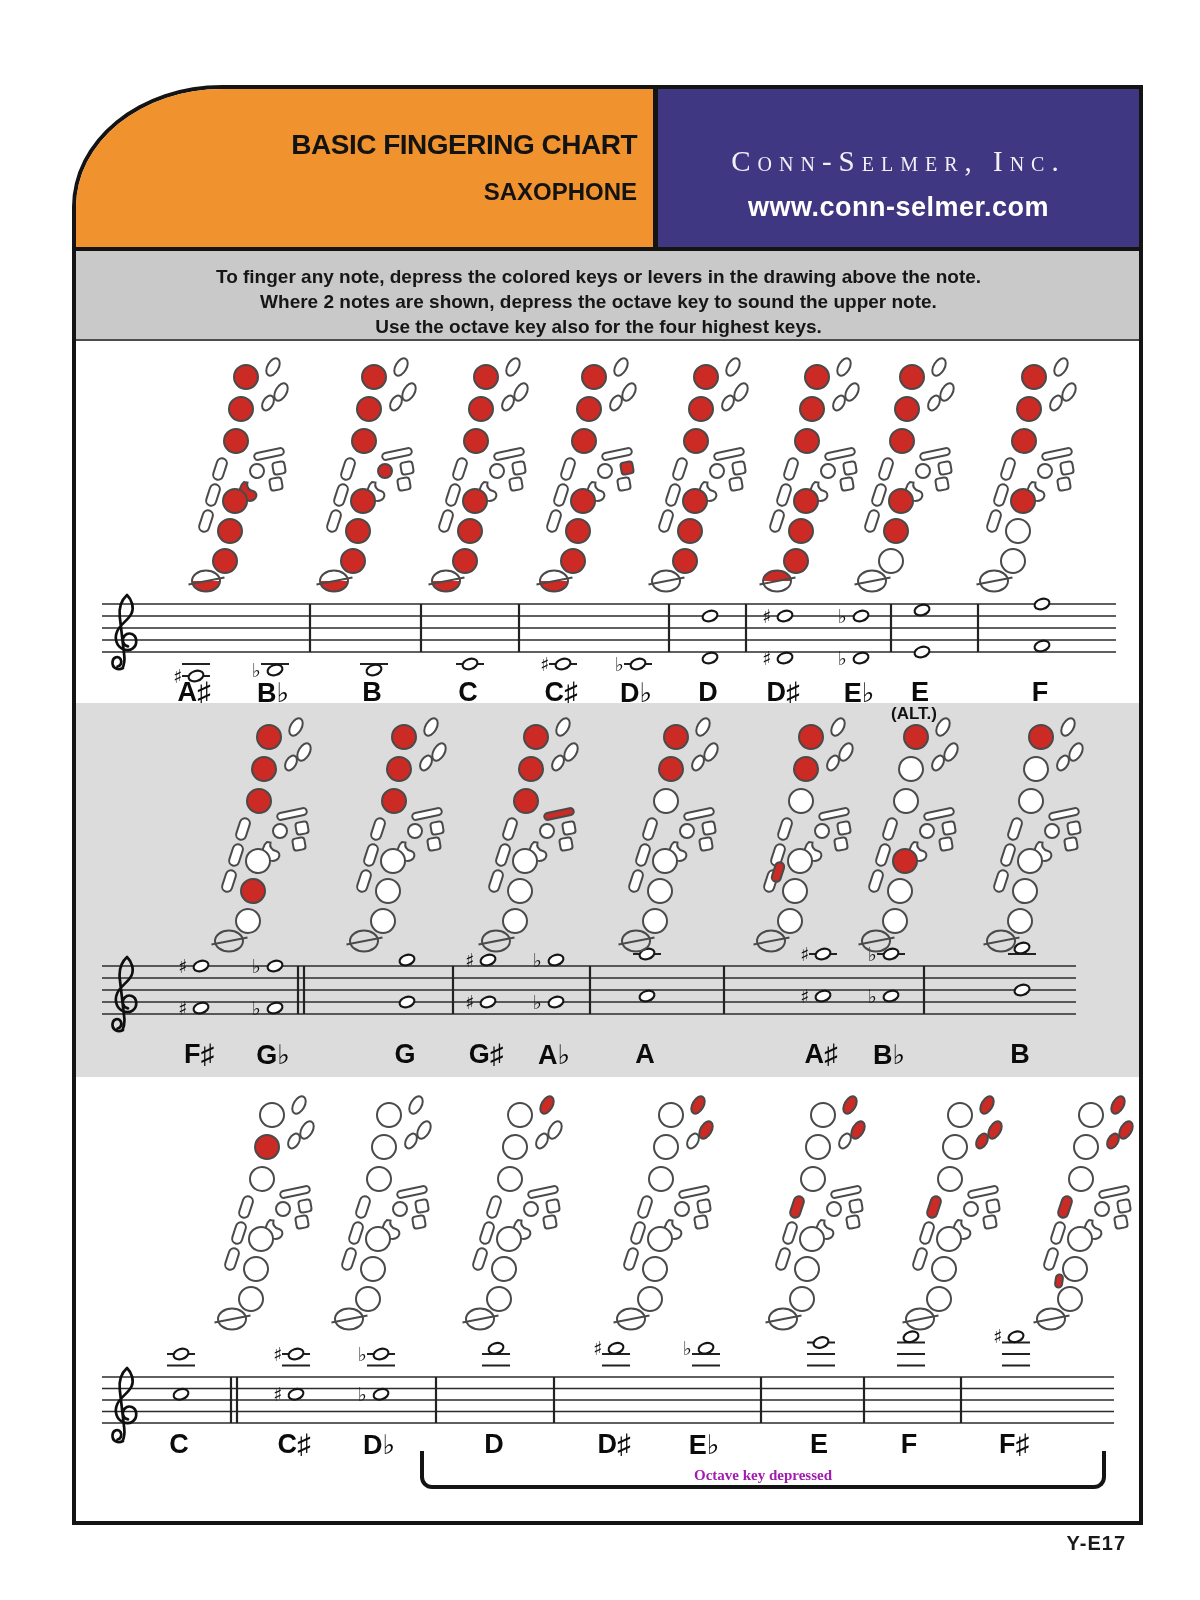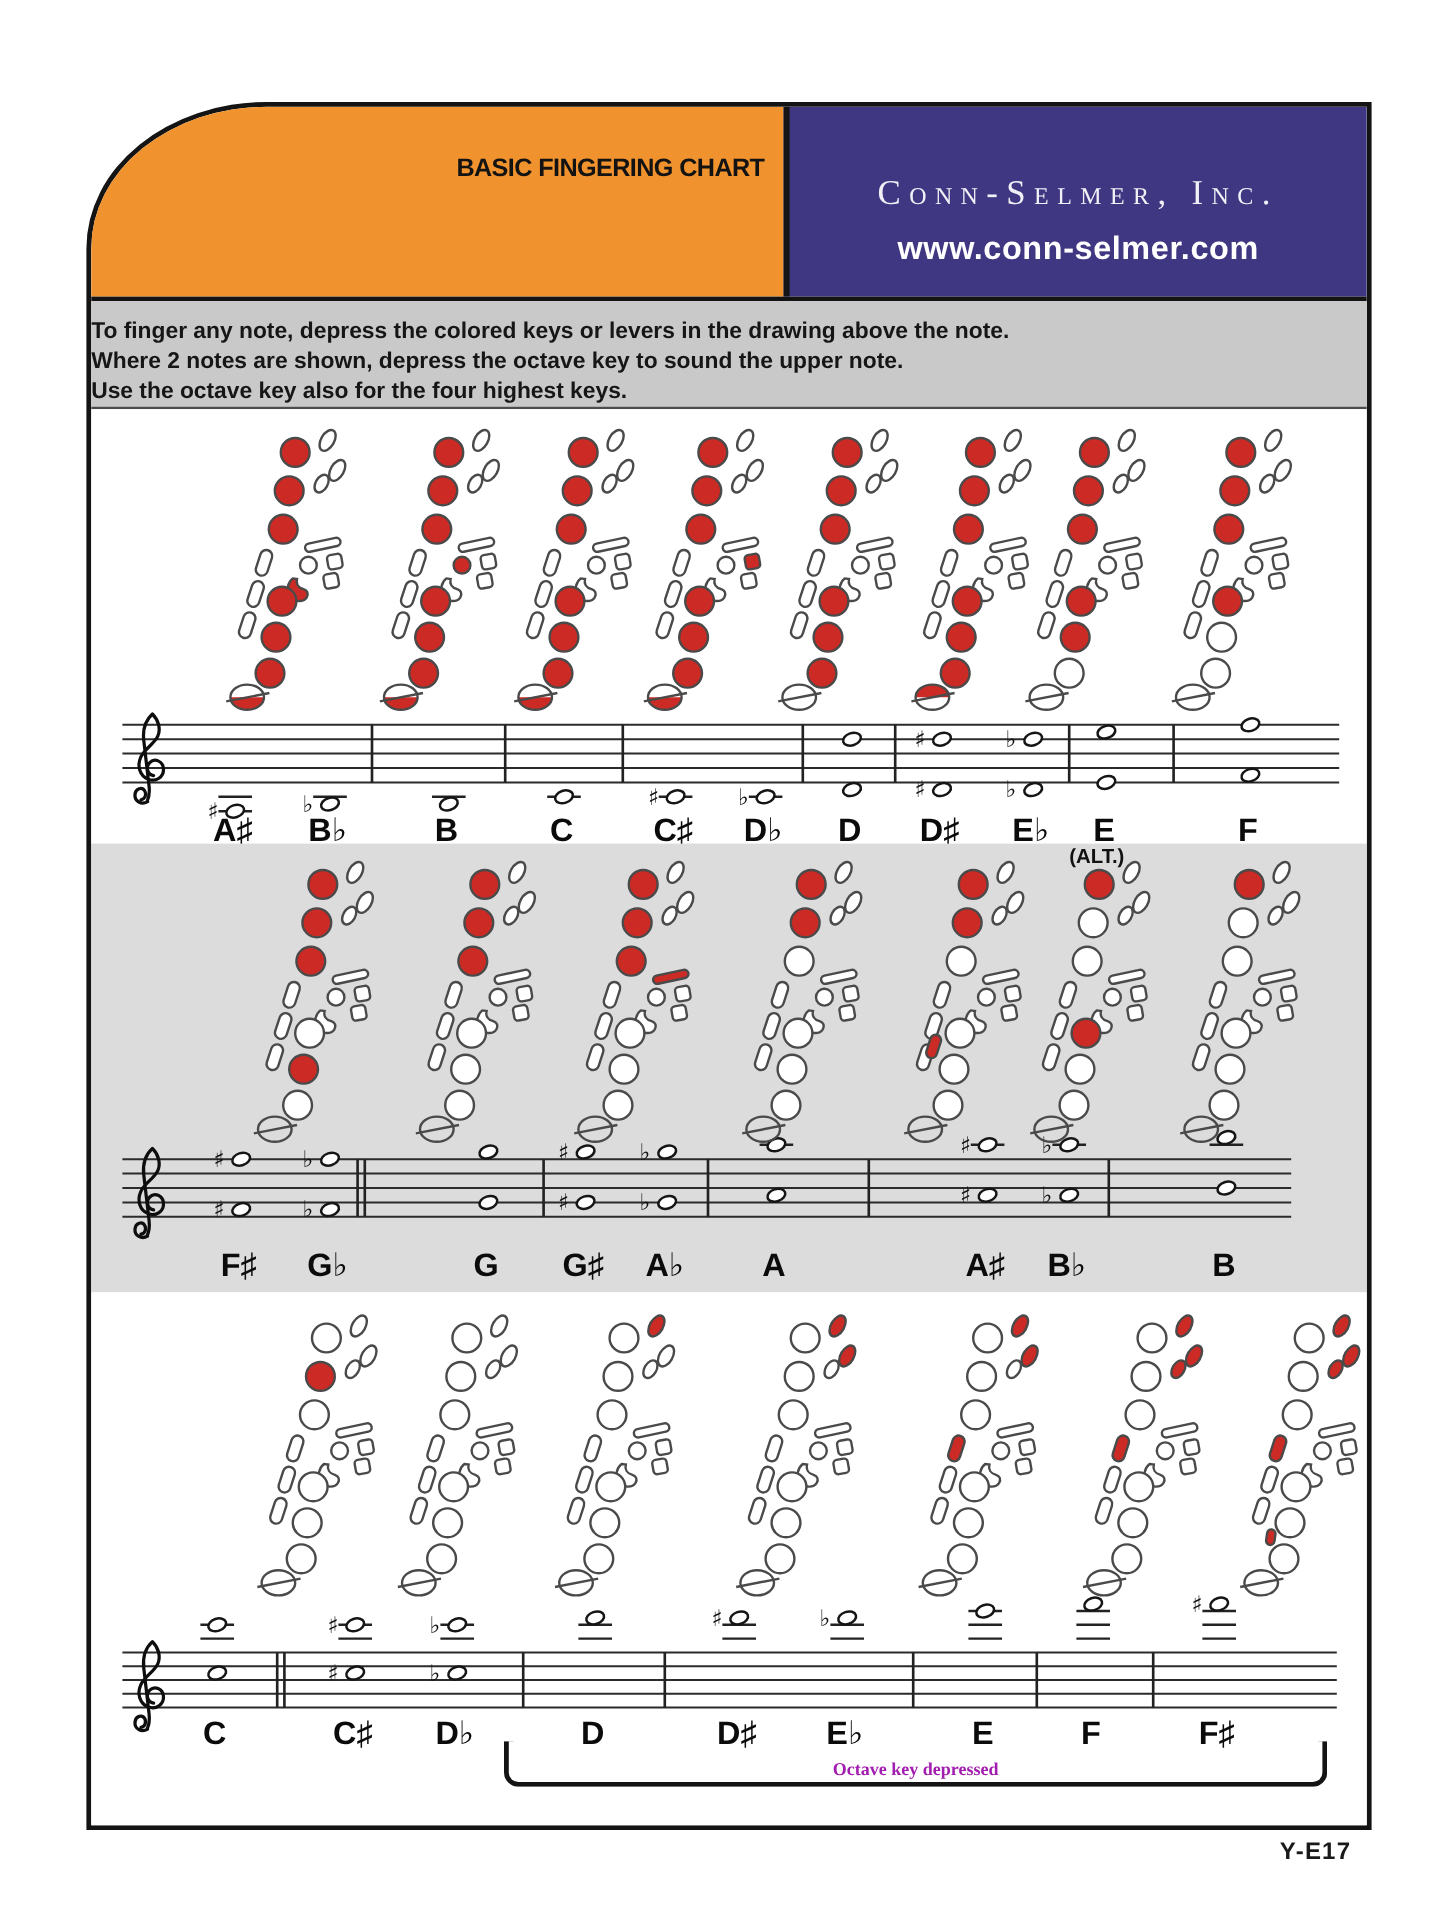--- a/index.html
+++ b/index.html
@@ -3,28 +3,28 @@
 <meta charset="utf-8">
 <style>
   html,body{margin:0;padding:0;background:#fff;width:1200px;height:1600px;
     font-family:"Liberation Sans","DejaVu Sans",sans-serif;}
   .page{position:relative;width:1200px;height:1600px;overflow:hidden;background:#fff;}
   .chart{position:absolute;left:72px;top:85px;width:1063px;height:1432px;
     border:4px solid #141414;border-top-left-radius:150px 122px;overflow:hidden;background:#fff;}
   .header{display:flex;height:158px;border-bottom:4px solid #141414;}
   .header-orange{width:577px;background:var(--orange);box-sizing:border-box;
     text-align:right;padding-right:16px;}
-  .h-title{margin-top:40px;font-size:21px;font-weight:bold;letter-spacing:-0.5px;color:#131313;}
+  .h-title{margin-top:40px;font-size:28px;font-weight:bold;letter-spacing:-0.5px;color:#131313;}
   .h-sub{margin-top:17px;font-size:24px;font-weight:bold;color:#131313;}
   .header-purple{flex:1;background:var(--purple);border-left:5px solid #141414;text-align:center;}
   .brand{margin-top:56px;font-family:"Liberation Serif","DejaVu Serif",serif;
     font-variant:small-caps;letter-spacing:7px;font-size:29px;color:#f2f0f7;}
   .website{margin-top:14px;font-size:27px;font-weight:bold;color:#ffffff;letter-spacing:0.5px;}
   .instructions{height:90px;background:var(--band);box-sizing:border-box;
-    text-align:left;padding:13px 18px 16px 0;border-bottom:2px solid #4c4c4c;}
+    text-align:center;padding:13px 18px 16px 0;border-bottom:2px solid #4c4c4c;}
   .instructions div{font-size:19px;font-weight:bold;color:#161616;line-height:25px;}
   .note-row{position:relative;width:100%;}
   .fing{position:absolute;}
   .staff{position:absolute;left:0;top:0;pointer-events:none;}
   .note-label{position:absolute;transform:translateX(-50%);font-size:27px;font-weight:bold;
     color:#0b0b0b;white-space:nowrap;font-family:"Liberation Sans","DejaVu Sans",sans-serif;}
   .alt-marker{position:absolute;transform:translateX(-50%);font-size:17px;font-weight:bold;color:#111;}
   .octave-bracket{position:absolute;height:38px;box-sizing:border-box;
     border-left:4px solid #141414;border-right:4px solid #141414;border-bottom:4px solid #141414;
     border-bottom-left-radius:12px;border-bottom-right-radius:12px;}
@@ -35,20 +35,21 @@
     letter-spacing:1px;color:#1a1a1a;}
 </style>
 </head>
 <body>
 
 <div class="page">
   <div class="chart">
     <div class="header">
       <div class="header-orange">
         <div class="h-title">BASIC FINGERING CHART</div>
+        <div class="h-sub">SAXOPHONE</div>
       </div>
       <div class="header-purple">
         <div class="brand">Conn-Selmer, Inc.</div>
         <div class="website">www.conn-selmer.com</div>
       </div>
     </div>
     <div class="instructions">
       <div>To finger any note, depress the colored keys or levers in the drawing above the note.</div>
       <div>Where 2 notes are shown, depress the octave key to sound the upper note.</div>
       <div>Use the octave key also for the four highest keys.</div>

